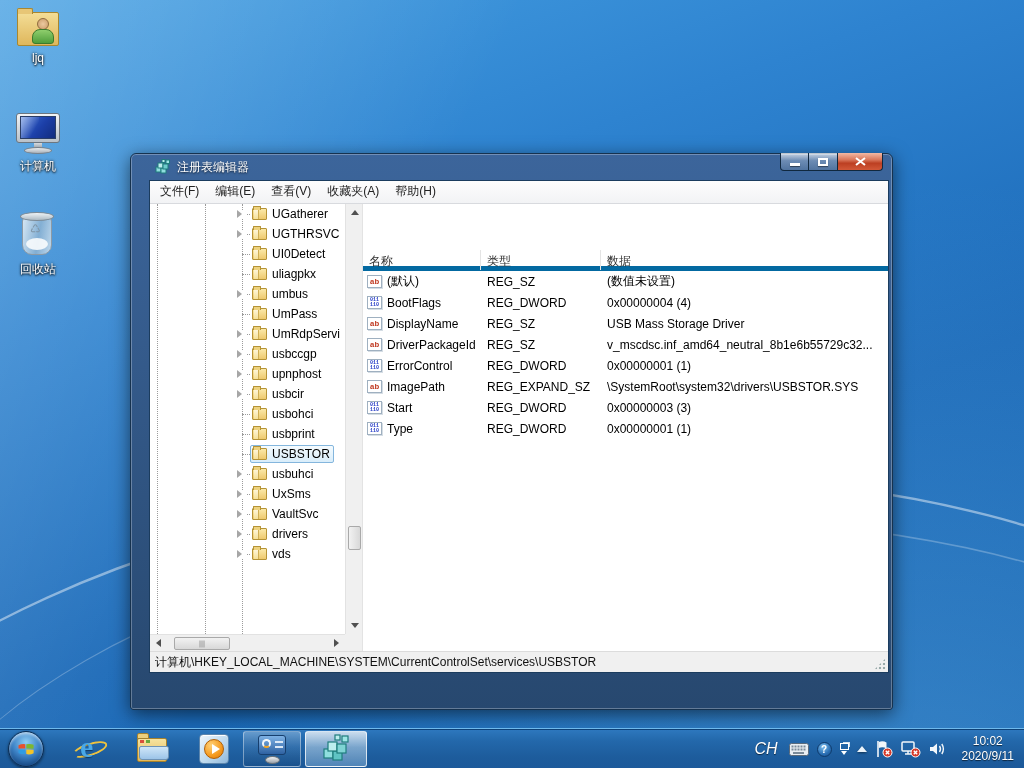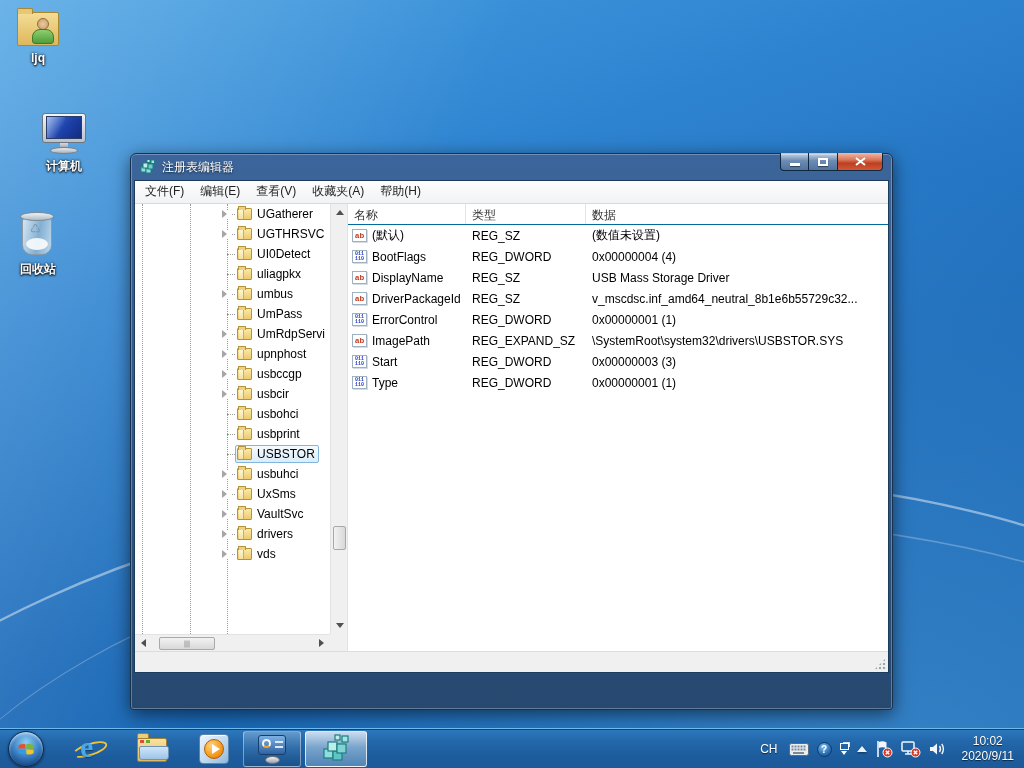--- a/index.html
+++ b/index.html
@@ -11,21 +11,21 @@
     background:linear-gradient(160deg,#46a0e2 0%,#2e83d0 30%,#1c6ab8 62%,#1161ae 100%); }
   .desktop::before { content:''; position:absolute; inset:0;
     background:linear-gradient(115deg,rgba(255,255,255,.20),rgba(255,255,255,0) 38%),
                radial-gradient(ellipse at 90% 105%, rgba(120,190,240,.35), transparent 55%); }
   .streak { position:absolute; border-radius:50%; pointer-events:none; }
   .streakA { width:1700px; height:900px; border-top:3px solid rgba(255,255,255,.45); top:478px; left:-300px; transform:rotate(-5deg); }
   .streakB { width:1500px; height:760px; border-top:2px solid rgba(255,255,255,.25); top:520px; left:-120px; transform:rotate(-3deg); }
   .streakC { width:900px; height:1500px; border-left:3px solid rgba(205,235,135,.5); top:-300px; left:-430px; transform:rotate(14deg); }
 
   
-  .dicon { position:absolute; width:76px; text-align:center; cursor:default;font-weight:bold; }
+  .dicon { position:absolute; width:76px; text-align:center; cursor:default; }
   .dicon .dlabel { color:#fff; font-size:12px; text-shadow:0 1px 2px #000,0 0 3px rgba(0,0,0,.9); margin-top:3px; display:block; }
   .icon-art { position:relative; margin:0 auto; }
   
   .art-userfolder { width:46px; height:40px; }
   .art-userfolder .back { position:absolute; left:2px; top:4px; width:42px; height:34px; background:linear-gradient(#f3dd96,#dfb75c); border:1px solid #a8872f; border-radius:2px; }
   .art-userfolder .tab { position:absolute; left:2px; top:0; width:16px; height:6px; background:#e7c succeeded; background:#e7c676; border:1px solid #a8872f; border-bottom:none; border-radius:2px 2px 0 0; }
   .art-userfolder .head { position:absolute; left:22px; top:10px; width:12px; height:12px; border-radius:50%; background:radial-gradient(#ecc9a0,#c99a66); border:1px solid #8f6b3e; }
   .art-userfolder .bodyp { position:absolute; left:17px; top:21px; width:22px; height:15px; border-radius:8px 8px 3px 3px; background:linear-gradient(#8fce6d,#4f9e3c); border:1px solid #3c7a2c; }
   
   .art-computer { width:52px; height:42px; }
@@ -37,21 +37,21 @@
   
   .art-bin { width:40px; height:46px; }
   .art-bin .rim { position:absolute; left:2px; top:0; width:34px; height:9px; border-radius:50%; background:linear-gradient(#eef3f6,#aebbc4); border:1px solid #7d8b96; }
   .art-bin .bodyb { position:absolute; left:4px; top:5px; width:30px; height:38px; border-radius:4px 4px 10px 10px; background:linear-gradient(100deg,rgba(235,243,248,.85),rgba(170,190,205,.55) 55%,rgba(220,232,240,.8)); border:1px solid #8d9aa5; }
   .art-bin .paper { position:absolute; left:8px; top:26px; width:22px; height:12px; border-radius:50%; background:rgba(250,252,253,.9); }
   .art-bin .rec { position:absolute; left:12px; top:10px; font-size:12px; color:#7f95a6; }
 
   
   .win { position:absolute; left:130px; top:153px; width:763px; height:557px;
     background:linear-gradient(#3f6b9e 0%, #33608f 100%); background:linear-gradient(#3c659b,#27486f);
-    border:1px solid #16324f; border-radius:6px 6px 3px 3px; padding:0 3px 3px 3px;
+    border:1px solid #16324f; border-radius:6px 6px 3px 3px; padding:0 3px 3px 18px;
     box-shadow:0 4px 18px rgba(0,0,0,.55), inset 0 0 0 1px rgba(255,255,255,.28); }
   .titlebar { height:26px; display:flex; align-items:center; padding-left:6px; position:relative; }
   .title-text { color:#fff; font-size:12px; margin-left:6px; text-shadow:0 1px 2px rgba(0,0,0,.7); }
   .regicon16 { width:16px; height:16px; display:inline-block; }
   .capbtns { position:absolute; top:-1px; right:6px; display:flex; }
   .capbtn { width:29px; height:18px; border:1px solid #10283f; border-top:none; background:linear-gradient(rgba(255,255,255,.75),rgba(200,214,228,.35) 45%,rgba(120,145,170,.35)); display:flex; align-items:center; justify-content:center; }
   .capbtn.min { border-radius:0 0 0 4px; }
   .capbtn.max { border-left:none; }
   .capbtn.close { width:45px; border-left:none; border-radius:0 0 4px 0;
     background:linear-gradient(#f2b9a4,#d9765a 40%,#bc3f22 60%,#d25838); }
@@ -91,21 +91,21 @@
   .arr-right { border-top:4px solid transparent; border-bottom:4px solid transparent; border-left:5px solid #505050; }
   .vthumb { position:absolute; left:2px; width:13px; height:24px; top:322px; background:linear-gradient(90deg,#f2f2f2,#d8d8d8); border:1px solid #a9a9a9; border-radius:2px; }
   .hthumb { position:absolute; left:24px; width:56px; top:2px; height:13px; background:linear-gradient(#f2f2f2,#d8d8d8); border:1px solid #a9a9a9; border-radius:2px; }
   .gripmarks { position:absolute; left:50%; top:50%; transform:translate(-50%,-50%); display:flex; gap:1px; }
   .gripmarks i { width:1px; height:7px; background:#9a9a9a; display:block; }
   .vscroll .sbtn.topb { position:absolute; top:0; left:0; }
   .vscroll .sbtn.botb { position:absolute; bottom:0; left:0; }
 
   
   .listpanel { flex:1; background:#fff; display:flex; flex-direction:column; min-width:0; }
-  .lheader { display:grid; grid-template-columns:118px 120px 1fr; height:21px; border-bottom:1px solid #0369a1; flex:none; }
+  .lheader { display:grid; grid-template-columns:118px 120px 1fr; height:21px; border-bottom:5px solid #0369a1; flex:none;margin-top:46px; }
   .lheader .hcell { font-size:12px; color:#333; padding:3px 0 0 6px; border-right:1px solid #e4e4e4; }
   .vrow { display:grid; grid-template-columns:118px 120px 1fr; height:21px; align-items:center; }
   .vname { display:flex; align-items:center; padding-left:4px; font-size:12px; color:#000; white-space:nowrap; overflow:hidden; }
   .vtype,.vdata { font-size:12px; color:#000; padding-left:6px; white-space:nowrap; overflow:hidden; }
   .vicon { width:15px; height:13px; border:1px solid #9fb0c0; background:#fff; margin-right:5px; flex:none; display:flex; flex-direction:column; align-items:center; justify-content:center; box-shadow:1px 1px 0 #d5dde4; }
   .vicon.string { color:#c03a22; font-size:8px; font-weight:bold; line-height:8px; font-family:"Liberation Mono","DejaVu Sans Mono",monospace; }
   .vicon.dword { color:#2b41c8; font-size:5px; font-weight:bold; line-height:5px; font-family:"Liberation Mono","DejaVu Sans Mono",monospace; letter-spacing:0; }
 
   
   .statusbar { height:21px; flex:none; background:#f0f0f0; border-top:1px solid #dcdcdc; display:flex; align-items:center; position:relative; }
@@ -146,21 +146,21 @@
   .cpl .scr { position:absolute; left:2px; top:1px; width:28px; height:20px; border-radius:3px; background:linear-gradient(#7db1e4,#2f62a2); border:1px solid #173f6e; }
   .cpl .ga { position:absolute; left:6px; top:5px; width:9px; height:9px; border-radius:50%; border:2px solid #f3f7fb; border-bottom-color:#f5a623; }
   .cpl .l1 { position:absolute; right:5px; top:7px; width:8px; height:2px; background:#dce9f6; }
   .cpl .l2 { position:absolute; right:5px; top:12px; width:8px; height:2px; background:#dce9f6; }
   .cpl .mouse { position:absolute; left:9px; bottom:0px; width:15px; height:8px; border-radius:50%; background:linear-gradient(#f1f1f1,#9aa2aa); border:1px solid #6c757d; }
   
   .cubes { display:block; }
 
   
   .tray { position:absolute; right:4px; top:0; height:40px; display:flex; align-items:center; gap:8px; color:#fff; }
-  .tray-input { font-size:12px; text-shadow:0 1px 1px rgba(0,0,0,.6); padding:2px 3px; }
+  .tray-input { font-size:16px; text-shadow:0 1px 1px rgba(0,0,0,.6); padding:2px 3px;font-style:italic; }
   .helpcirc { width:15px; height:15px; border-radius:50%; background:radial-gradient(circle at 40% 30%,#7fc0ee,#2a6fb4 60%,#174e8c); border:1px solid #0e3a6b; color:#fff; font-size:10px; font-weight:bold; display:flex; align-items:center; justify-content:center; }
   .flipwin { display:flex; flex-direction:column; align-items:center; gap:1px; }
   .flipwin .sq { width:9px; height:7px; border:1px solid #fff; box-shadow:2px -2px 0 -1px rgba(255,255,255,.8); }
   .flipwin .chev { width:0; height:0; border-left:3px solid transparent; border-right:3px solid transparent; border-top:4px solid #fff; }
   .uptri { width:0; height:0; border-left:5px solid transparent; border-right:5px solid transparent; border-bottom:6px solid #eaf3fa; filter:drop-shadow(0 1px 1px rgba(0,0,0,.5)); }
   .clock { text-align:center; font-size:12px; line-height:15px; text-shadow:0 1px 1px rgba(0,0,0,.6); padding:0 6px; }
   .trayicon svg { display:block; }
 </style>
 </head>
 <body>
@@ -172,21 +172,21 @@
 
   <div class="dicon" style="left:0px; top:8px;">
     <div class="icon-art art-userfolder">
       <span class="back"></span>
         <span class="tab"></span>
         <span class="head"></span>
         <span class="bodyp"></span>
     </div>
     <span class="dlabel">ljq</span>
   </div>
-  <div class="dicon" style="left:0px; top:113px;margin-left:26px;">
+  <div class="dicon" style="left:0px; top:113px;">
     <div class="icon-art art-computer">
       <span class="frame"></span>
         <span class="screen"></span>
         <span class="shine"></span>
         <span class="neck"></span>
         <span class="base"></span>
     </div>
     <span class="dlabel">计算机</span>
   </div>
   <div class="dicon" style="left:0px; top:212px;">
@@ -291,29 +291,29 @@
                 <span class="titem">
                   <span class="tfolder"></span>
                   <span class="tlabel">UmRdpServi</span>
                 </span>
               </div>
               <div class="trow">
                 <span class="tconn"></span>
                 <span class="texp"></span>
                 <span class="titem">
                   <span class="tfolder"></span>
+                  <span class="tlabel">usbccgp</span>
+                </span>
+              </div>
+              <div class="trow">
+                <span class="tconn"></span>
+                <span class="texp"></span>
+                <span class="titem">
+                  <span class="tfolder"></span>
                   <span class="tlabel">upnphost</span>
-                </span>
-              </div>
-              <div class="trow">
-                <span class="tconn"></span>
-                <span class="texp"></span>
-                <span class="titem">
-                  <span class="tfolder"></span>
-                  <span class="tlabel">usbccgp</span>
                 </span>
               </div>
               <div class="trow">
                 <span class="tconn"></span>
                 <span class="texp"></span>
                 <span class="titem">
                   <span class="tfolder"></span>
                   <span class="tlabel">usbcir</span>
                 </span>
               </div>
@@ -485,20 +485,21 @@
                   </span>
                   <span>Type</span>
                 </span>
                 <span class="vtype">REG_DWORD</span>
                 <span class="vdata">0x00000001 (1)</span>
               </div>
             </div>
         </div>
       </div>
       <div class="statusbar">
+        <span class="statustext">计算机\HKEY_LOCAL_MACHINE\SYSTEM\CurrentControlSet\services\USBSTOR</span>
         <span class="resizegrip"></span>
       </div>
     </div>
   </div>
 
   <div class="taskbar">
     <div class="orb">
       <svg width="20" height="20" viewBox="0 0 20 20">
         <path d="M2.5 6.2 Q5.5 4.8 9.3 5.2 L9.3 9.6 L2.5 9.6 Z" fill="#e8502c"></path>
         <path d="M10.3 5.3 Q14.2 4.4 17.6 5.8 L17.6 9.7 L10.3 9.6 Z" fill="#7db72f"></path>

